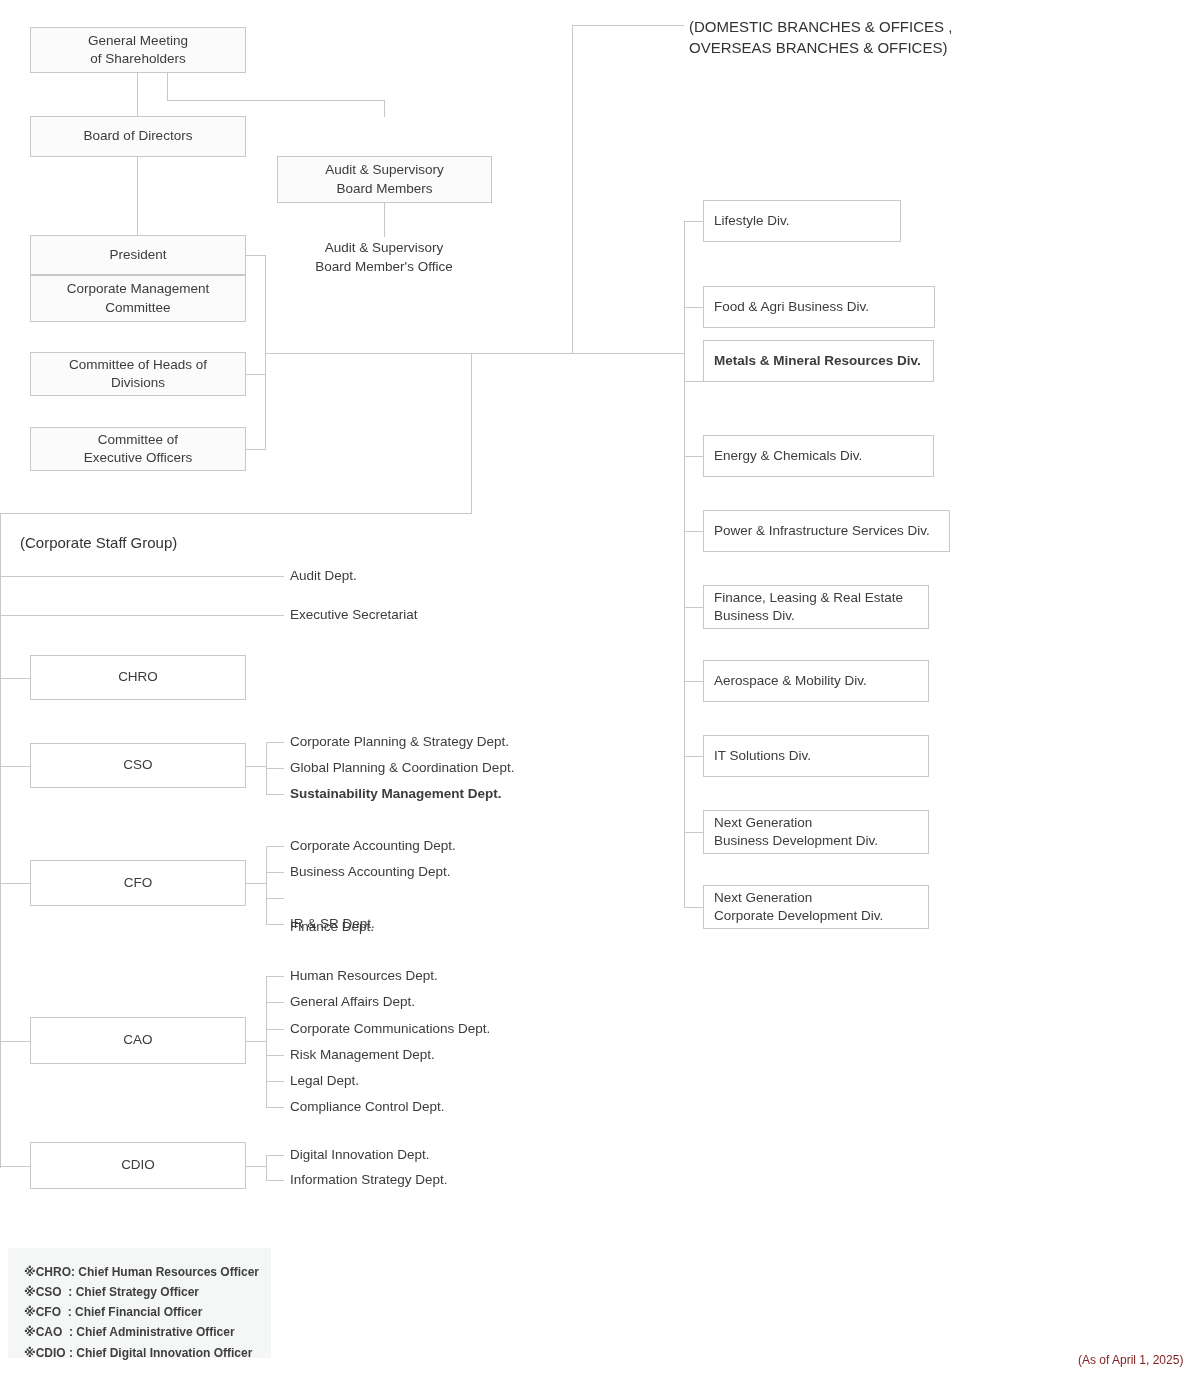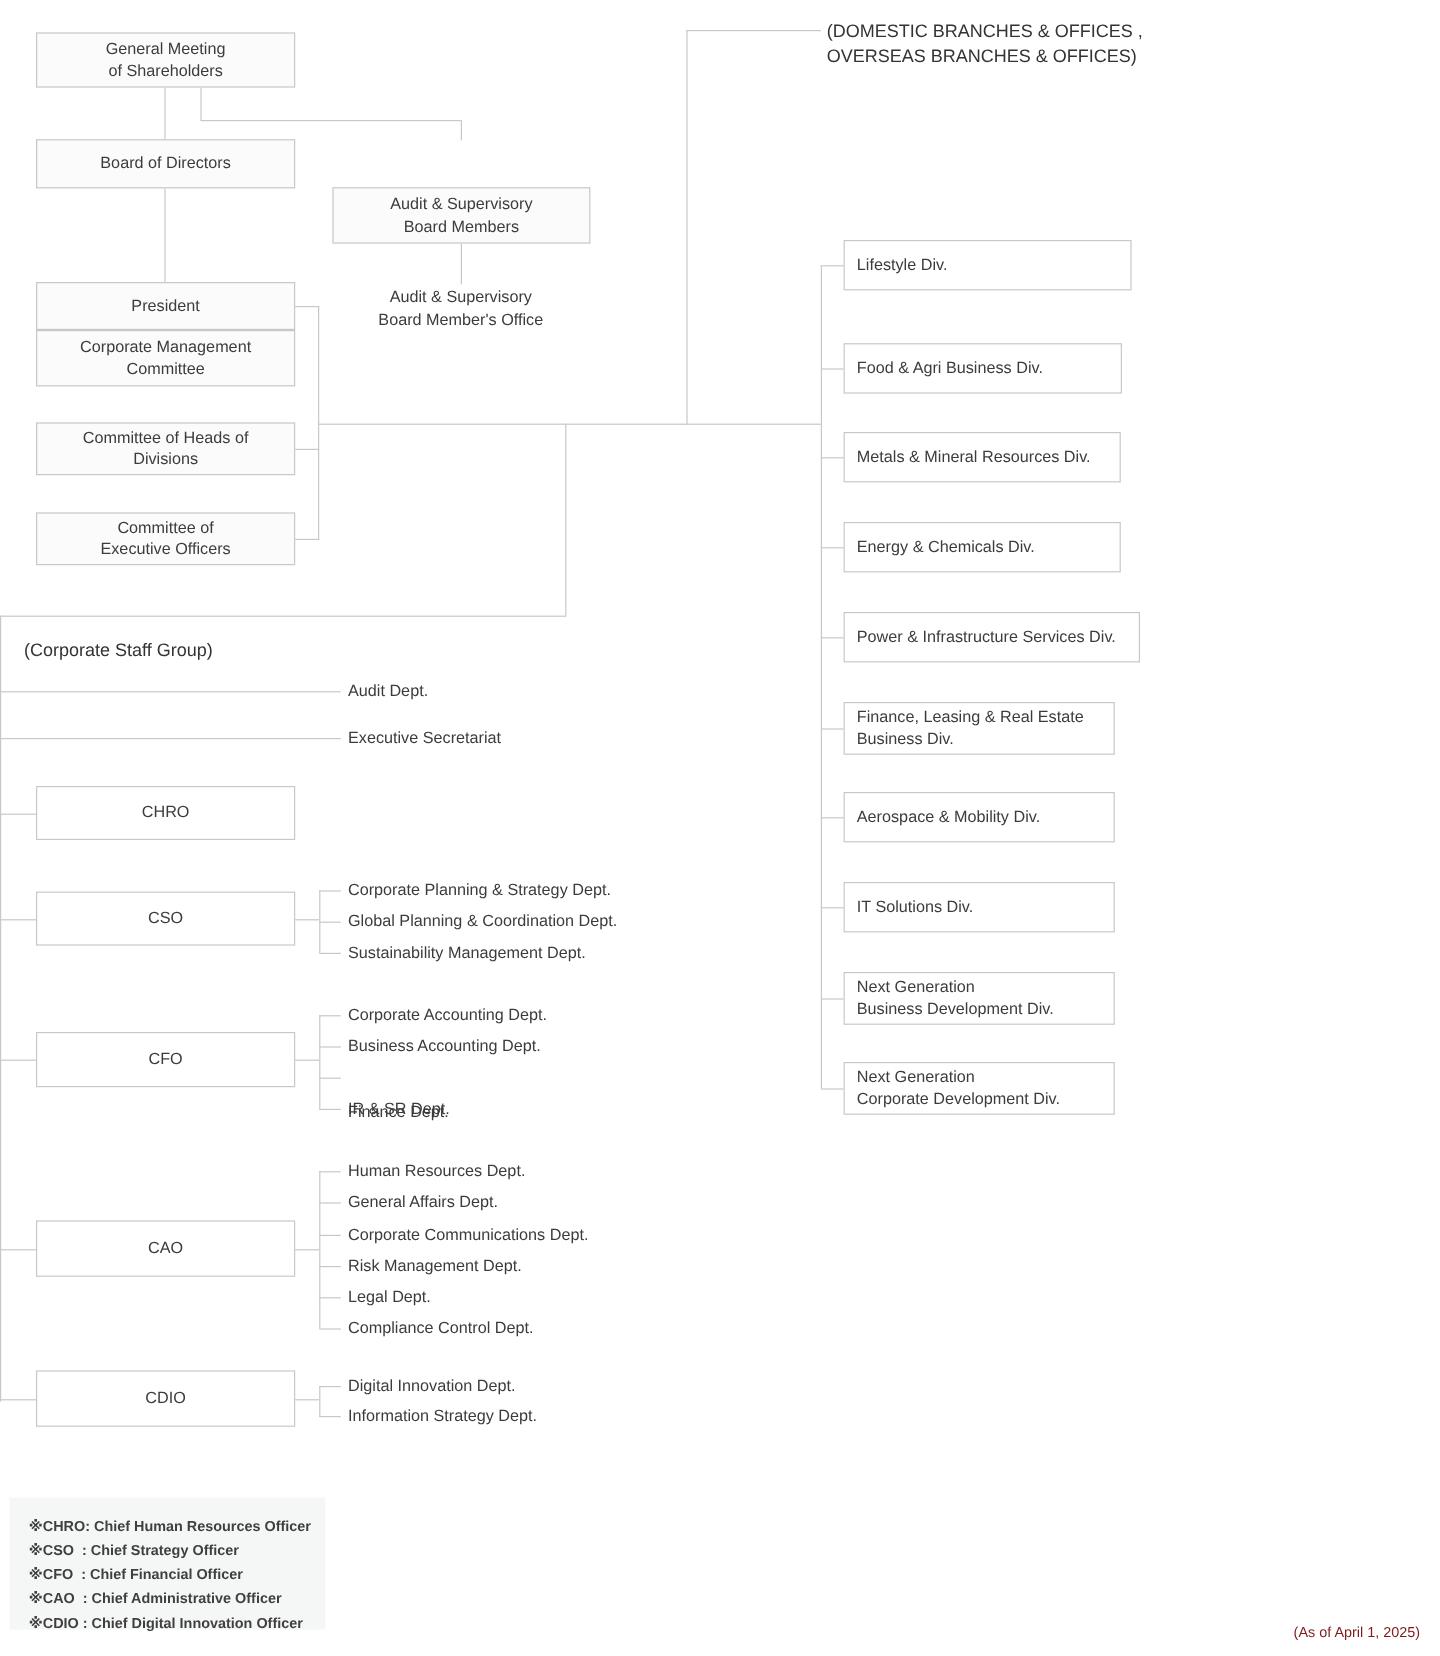--- a/index.html
+++ b/index.html
@@ -136,25 +136,25 @@
 
   <div class="vline" style="left:572px; top:25px; height:329px;"></div>
   <div class="hline" style="left:572px; top:25px; width:112px;"></div>
   <div class="heading" style="left:689px; top:16px; width:420px;">(DOMESTIC BRANCHES &amp; OFFICES ,
 OVERSEAS BRANCHES &amp; OFFICES)</div>
 
   <div class="vline" style="left:684px; top:221px; height:686px;"></div>
 
   <div id="divisions-layer">
       <div class="hline" style="left:684px; top:221px; width:19px;"></div>
-      <div class="box plain leftalign" style="left:703px; top:200px; width:240px; height:42px;"><span style="white-space:pre-line;">Lifestyle Div.</span></div>
+      <div class="box plain leftalign" style="left:703px; top:200px; width:198px; height:42px;"><span style="white-space:pre-line;">Lifestyle Div.</span></div>
       <div class="hline" style="left:684px; top:307px; width:19px;"></div>
       <div class="box plain leftalign" style="left:703px; top:286px; width:232px; height:42px;"><span style="white-space:pre-line;">Food &amp; Agri Business Div.</span></div>
       <div class="hline" style="left:684px; top:381px; width:19px;"></div>
-      <div class="box plain leftalign" style="left:703px; top:360px; width:231px; height:42px;"><span style="white-space:pre-line;">Metals &amp; Mineral Resources Div.</span></div>
+      <div class="box plain leftalign" style="left:703px; top:340px; width:231px; height:42px;font-weight:bold;"><span style="white-space:pre-line;">Metals &amp; Mineral Resources Div.</span></div>
       <div class="hline" style="left:684px; top:456px; width:19px;"></div>
       <div class="box plain leftalign" style="left:703px; top:435px; width:231px; height:42px;"><span style="white-space:pre-line;">Energy &amp; Chemicals Div.</span></div>
       <div class="hline" style="left:684px; top:531px; width:19px;"></div>
       <div class="box plain leftalign" style="left:703px; top:510px; width:247px; height:42px;"><span style="white-space:pre-line;">Power &amp; Infrastructure Services Div.</span></div>
       <div class="hline" style="left:684px; top:607px; width:19px;"></div>
       <div class="box plain leftalign" style="left:703px; top:585px; width:226px; height:44px;"><span style="white-space:pre-line;">Finance, Leasing &amp; Real Estate
 Business Div.</span></div>
       <div class="hline" style="left:684px; top:681px; width:19px;"></div>
       <div class="box plain leftalign" style="left:703px; top:660px; width:226px; height:42px;"><span style="white-space:pre-line;">Aerospace &amp; Mobility Div.</span></div>
       <div class="hline" style="left:684px; top:756px; width:19px;"></div>
@@ -180,21 +180,21 @@
       <div class="box plain" style="left:30px; top:655px; width:216px; height:45px;"><span>CHRO</span></div>
       <div class="hline" style="left:0px; top:766px; width:30px;"></div>
       <div class="box plain" style="left:30px; top:743px; width:216px; height:45px;"><span>CSO</span></div>
       <div class="hline" style="left:246px; top:766px; width:20px;"></div>
       <div class="vline" style="left:266px; top:742px; height:52px;"></div>
       <div class="hline" style="left:266px; top:742px; width:18px;"></div>
       <div class="label" style="left:290px; top:733px;">Corporate Planning &amp; Strategy Dept.</div>
       <div class="hline" style="left:266px; top:768px; width:18px;"></div>
       <div class="label" style="left:290px; top:759px;">Global Planning &amp; Coordination Dept.</div>
       <div class="hline" style="left:266px; top:794px; width:18px;"></div>
-      <div class="label" style="left:290px; top:785px;">Sustainability Management Dept.</div>
+      <div class="label" style="left:290px; top:785px;font-weight:bold;">Sustainability Management Dept.</div>
       <div class="hline" style="left:0px; top:883px; width:30px;"></div>
       <div class="box plain" style="left:30px; top:860px; width:216px; height:46px;"><span>CFO</span></div>
       <div class="hline" style="left:246px; top:883px; width:20px;"></div>
       <div class="vline" style="left:266px; top:846px; height:78px;"></div>
       <div class="hline" style="left:266px; top:846px; width:18px;"></div>
       <div class="label" style="left:290px; top:837px;">Corporate Accounting Dept.</div>
       <div class="hline" style="left:266px; top:872px; width:18px;"></div>
       <div class="label" style="left:290px; top:863px;">Business Accounting Dept.</div>
       <div class="hline" style="left:266px; top:898px; width:18px;"></div>
       <div class="label" style="left:290px; top:889px;margin-top:29px;">Finance Dept.</div>

